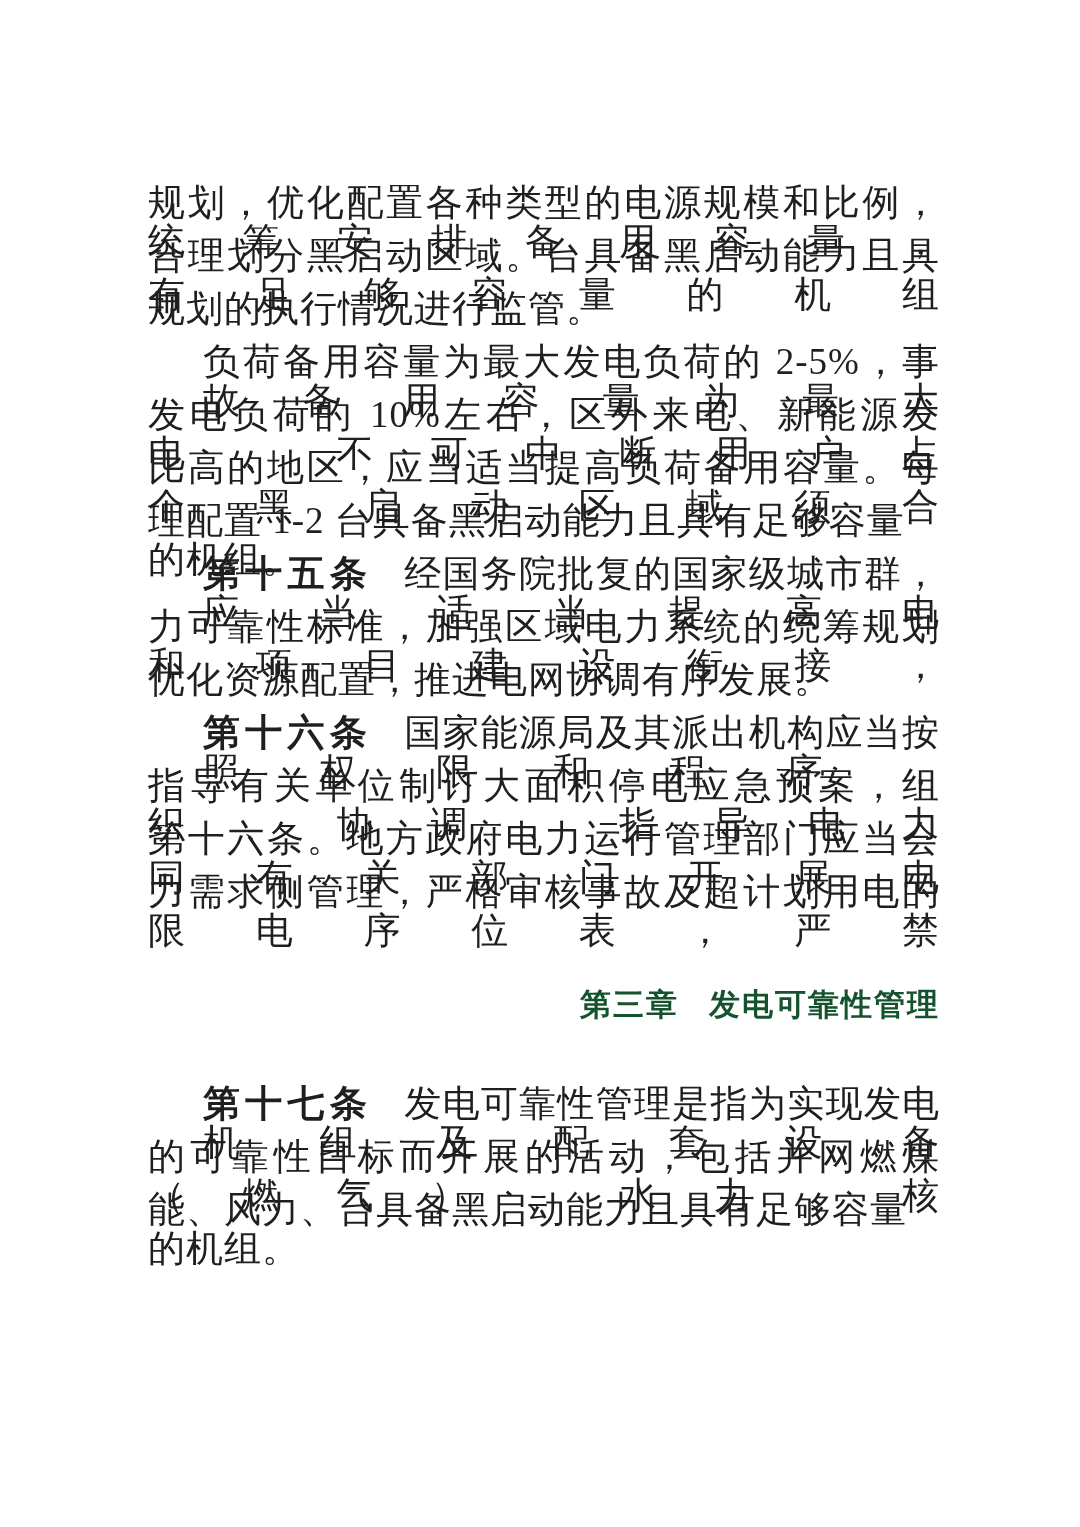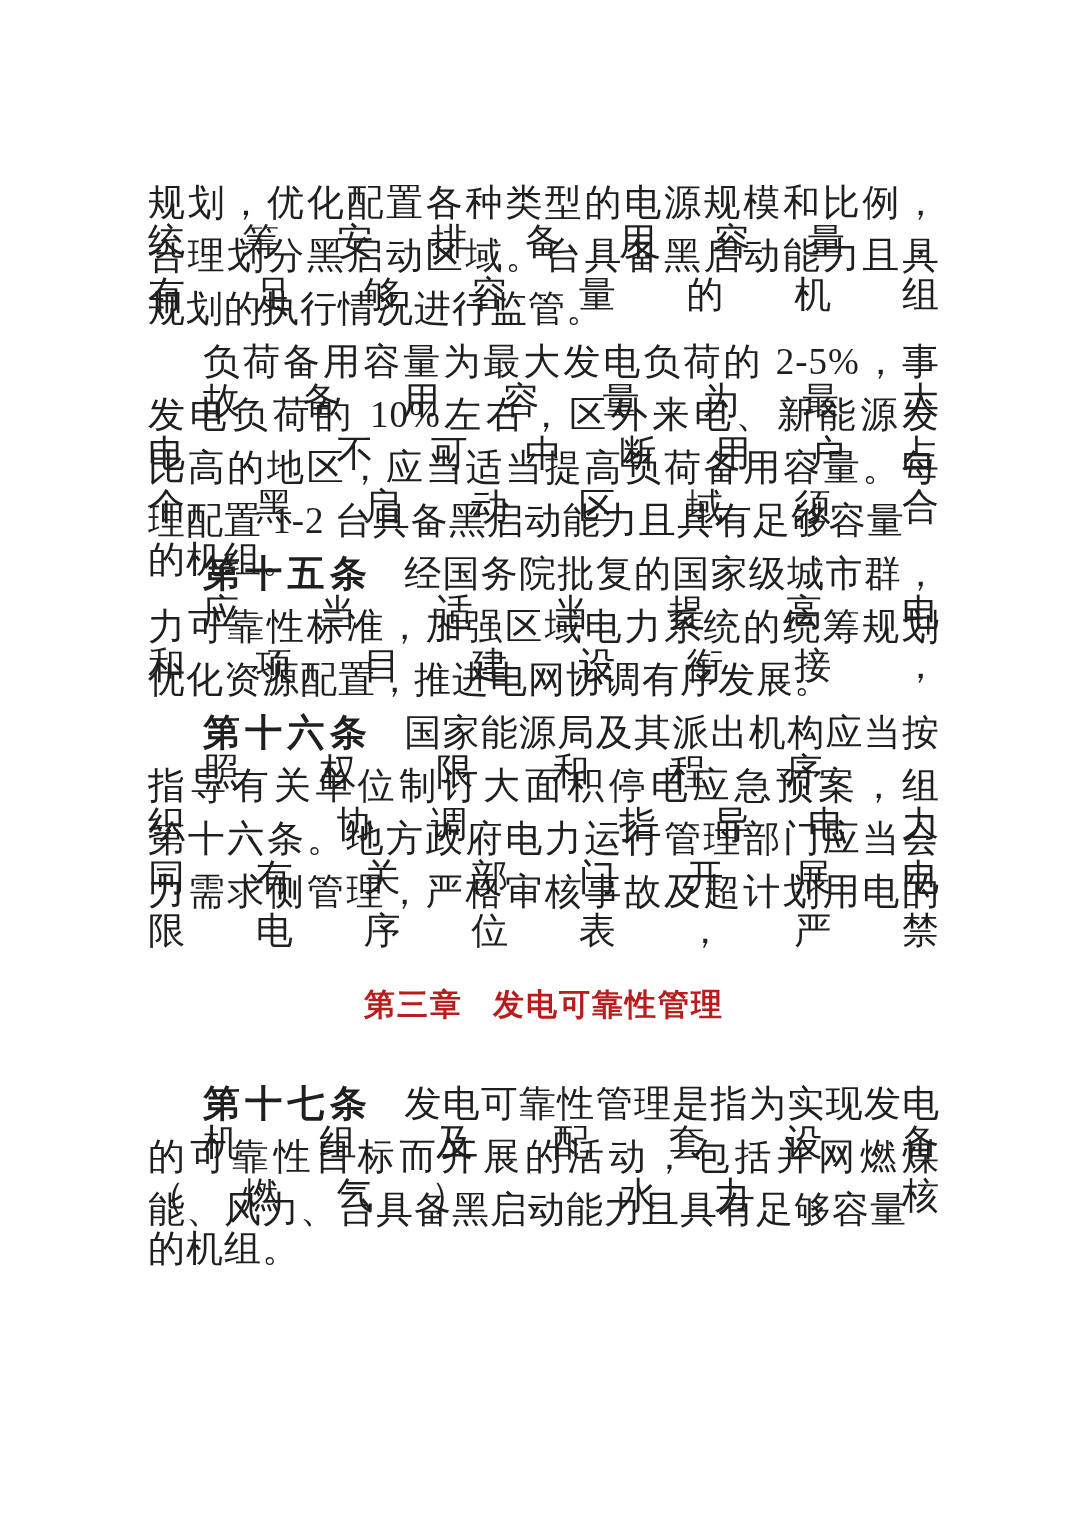--- a/index.html
+++ b/index.html
@@ -39,26 +39,26 @@
   .term {
     font-weight: bold;
     font-family: "Liberation Sans", "DejaVu Sans", sans-serif;
     letter-spacing: 5px;
     margin-right: 32px;
   }
   .chapter {
     height: 53px;
     line-height: 53px;
     margin: 53px 0;
-    text-align: center;
+    text-align: right;
     font-weight: bold;
     font-family: "Liberation Sans", "DejaVu Sans", sans-serif;
     font-size: 31px;
     letter-spacing: 2px;
-    color: #b91c1c;
+    color: #14532d;
   }
   .chapter .chapter-title { margin-left: 30px; }
 </style>
 </head>
 <body>
 
 <div class="page">
   <div class="content">
       <div class="para">
         <div class="line fill">规划，优化配置各种类型的电源规模和比例，统筹安排备用容量，</div>

